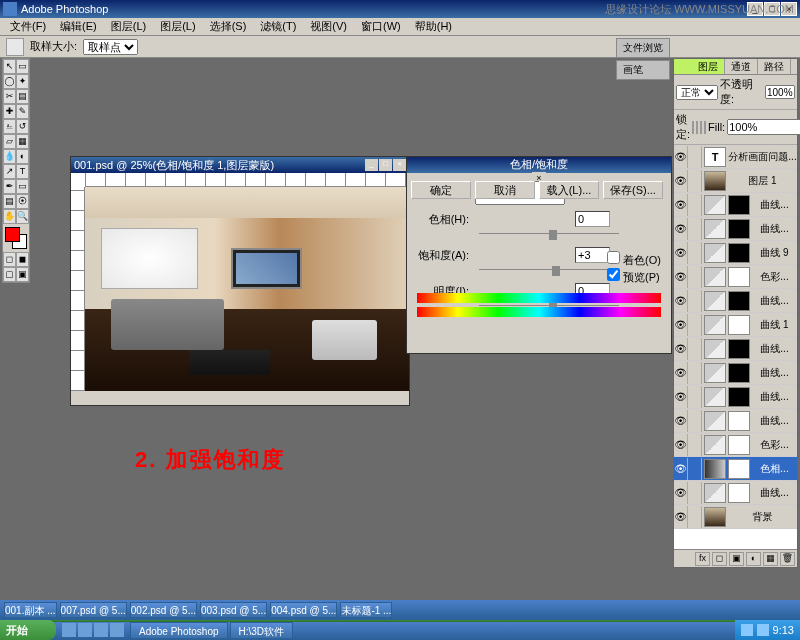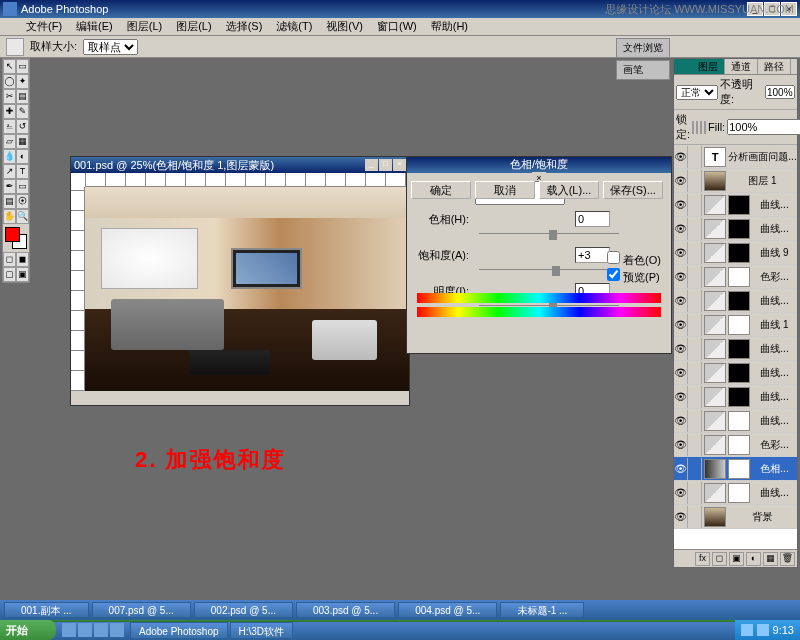--- a/index.html
+++ b/index.html
@@ -6,21 +6,21 @@
 body { width: 800px; height: 640px; background: #6b6b6b; overflow: hidden; position: relative; }
 
 
 .titlebar { height: 18px; background: linear-gradient(#0a246a, #3b6ea5); color: white; display: flex; align-items: center; padding: 0 3px; }
 .titlebar .icon { width: 14px; height: 14px; background: #4a7fc8; margin-right: 4px; }
 .titlebar .title { flex: 1; font-size: 11px; }
 .titlebar .btns { display: flex; gap: 1px; }
 .titlebar .btn { width: 16px; height: 14px; background: #d4d0c8; border: 1px solid #fff; font-size: 9px; text-align: center; line-height: 12px; color: #000; }
 
 
-.menubar { height: 18px; background: #d4d0c8; display: flex; align-items: center; padding: 0 20px; gap: 2px; border-bottom: 1px solid #888; }
+.menubar { height: 18px; background: #d4d0c8; display: flex; align-items: center; padding: 0 4px; gap: 2px; border-bottom: 1px solid #888; }
 .menubar span { padding: 1px 6px; }
 
 
 .optbar { height: 22px; background: #d4d0c8; display: flex; align-items: center; padding: 0 6px; gap: 6px; border-bottom: 1px solid #888; }
 .optbar .icon { width: 18px; height: 18px; background: #e8e8e8; border: 1px solid #999; }
 .optbar select { height: 16px; font-size: 11px; }
 .optbar .rightabs { position: absolute; right: 130px; top: 38px; display: flex; gap: 2px; flex-direction: column; }
 .optbar .rightabs div { padding: 2px 6px; background: #c0c0c0; border: 1px solid #888; font-size: 10px; }
 
 
@@ -73,21 +73,21 @@
 .dialog .btns button { width: 60px; height: 18px; font-size: 11px; background: #d4d0c8; border: 1px outset #fff; }
 .dialog .checks { position: absolute; right: 10px; bottom: 42px; font-size: 11px; }
 .dialog .checks label { display: block; margin-left: 32px; }
 .dialog .spectrum { position: absolute; bottom: 10px; left: 10px; right: 10px; height: 24px; }
 .dialog .spectrum .bar { height: 10px; background: linear-gradient(90deg, red, yellow, lime, cyan, blue, magenta, red); margin-bottom: 4px; }
 
 
 .layers { position: absolute; right: 2px; top: 58px; width: 125px; height: 510px; background: #d4d0c8; border: 1px solid #666; display: flex; flex-direction: column; }
 .layers .tabs { display: flex; height: 16px; border-bottom: 1px solid #888; }
 .layers .tabs div { padding: 1px 6px; font-size: 10px; background: #d4d0c8; border-right: 1px solid #999; }
-.layers .tabs .active { background: #0f766e; padding-left: 24px; }
+.layers .tabs .active { background: #bef264; padding-left: 24px; }
 .layers .opts { display: flex; padding: 2px; gap: 2px; align-items: center; font-size: 10px; border-bottom: 1px solid #aaa; }
 .layers .opts select { width: 45px; height: 15px; font-size: 10px; }
 .layers .opts input { width: 30px; height: 14px; font-size: 10px; }
 .layers .lock { display: flex; padding: 2px; gap: 2px; font-size: 10px; border-bottom: 1px solid #aaa; align-items: center; }
 .layers .lock .i { width: 13px; height: 13px; border: 1px solid #999; }
 .layers .list { flex: 1; overflow: hidden; background: #fff; }
 .layers .layer { display: flex; align-items: center; height: 24px; border-bottom: 1px solid #ccc; background: #d4d0c8; }
 .layers .layer.sel { background: #316ac5; color: white; }
 .layers .layer .eye { width: 14px; height: 22px; border-right: 1px solid #aaa; text-align: center; font-size: 10px; line-height: 22px; }
 .layers .layer .link { width: 14px; height: 22px; border-right: 1px solid #aaa; }
@@ -96,21 +96,21 @@
 .layers .layer .thumb.t-img { background: linear-gradient(#c8b898, #3a2818); }
 .layers .layer .thumb.t-curve { background: linear-gradient(135deg, #ccc 50%, #eee 50%); }
 .layers .layer .thumb.t-grad { background: linear-gradient(90deg, #333, #ccc); }
 .layers .layer .mask { width: 22px; height: 20px; border: 1px solid #888; margin-right: 2px; }
 .layers .layer .name { flex: 1; font-size: 10px; overflow: hidden; white-space: nowrap; text-align: center; }
 .layers .bottom { height: 18px; border-top: 1px solid #888; display: flex; justify-content: flex-end; padding: 2px; gap: 2px; }
 .layers .bottom .i { width: 15px; height: 14px; border: 1px solid #999; font-size: 9px; text-align: center; }
 
 
 .appbar { position: absolute; bottom: 20px; left: 0; right: 0; height: 20px; background: linear-gradient(#4a7fc8, #2a5f98); display: flex; align-items: center; padding: 0 4px; gap: 3px; }
-.appbar .task { height: 16px; padding: 0 16px; background: linear-gradient(#5a8fd8, #3a6fa8); color: white; font-size: 10px; line-height: 16px; border: 1px solid #2a5f98; }
+.appbar .task { height: 16px; padding: 0 0; background: linear-gradient(#5a8fd8, #3a6fa8); color: white; font-size: 10px; line-height: 16px; border: 1px solid #2a5f98; }
 .taskbar { position: absolute; bottom: 0; left: 0; right: 0; height: 20px; background: linear-gradient(#3b8e3b, #2a6e2a 10%, #4a7fc8 10%, #2a5f98); display: flex; align-items: center; }
 .taskbar .start { width: 56px; height: 20px; background: linear-gradient(#5ab05a, #3a8e3a); color: white; font-size: 11px; line-height: 20px; padding-left: 6px; font-weight: bold; border-radius: 0 8px 8px 0; }
 .taskbar .ql { display: flex; gap: 2px; padding: 0 6px; }
 .taskbar .ql .i { width: 14px; height: 14px; background: #6a9fd8; }
 .taskbar .apps { display: flex; gap: 2px; flex: 1; }
 .taskbar .app { height: 17px; padding: 0 8px; background: linear-gradient(#5a8fd8, #3a6fa8); color: white; font-size: 10px; line-height: 17px; border: 1px solid #2a5f98; }
 .taskbar .tray { display: flex; align-items: center; gap: 4px; padding: 0 6px; color: white; font-size: 10px; background: linear-gradient(#3a9fe8, #1a7fc8); height: 20px; }
 .taskbar .tray .i { width: 12px; height: 12px; background: #88c8ff; }
 
 

